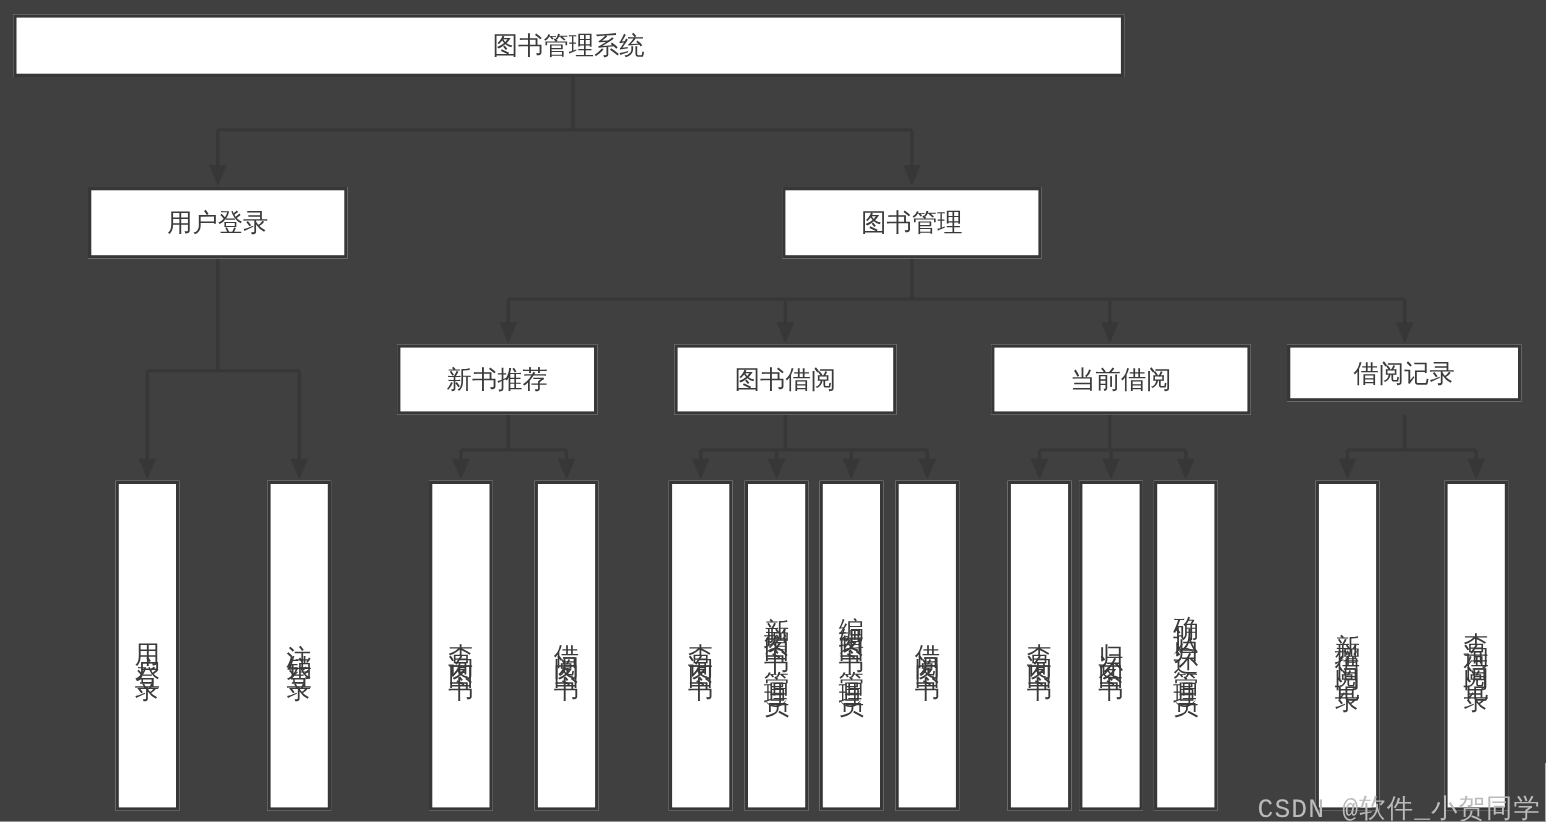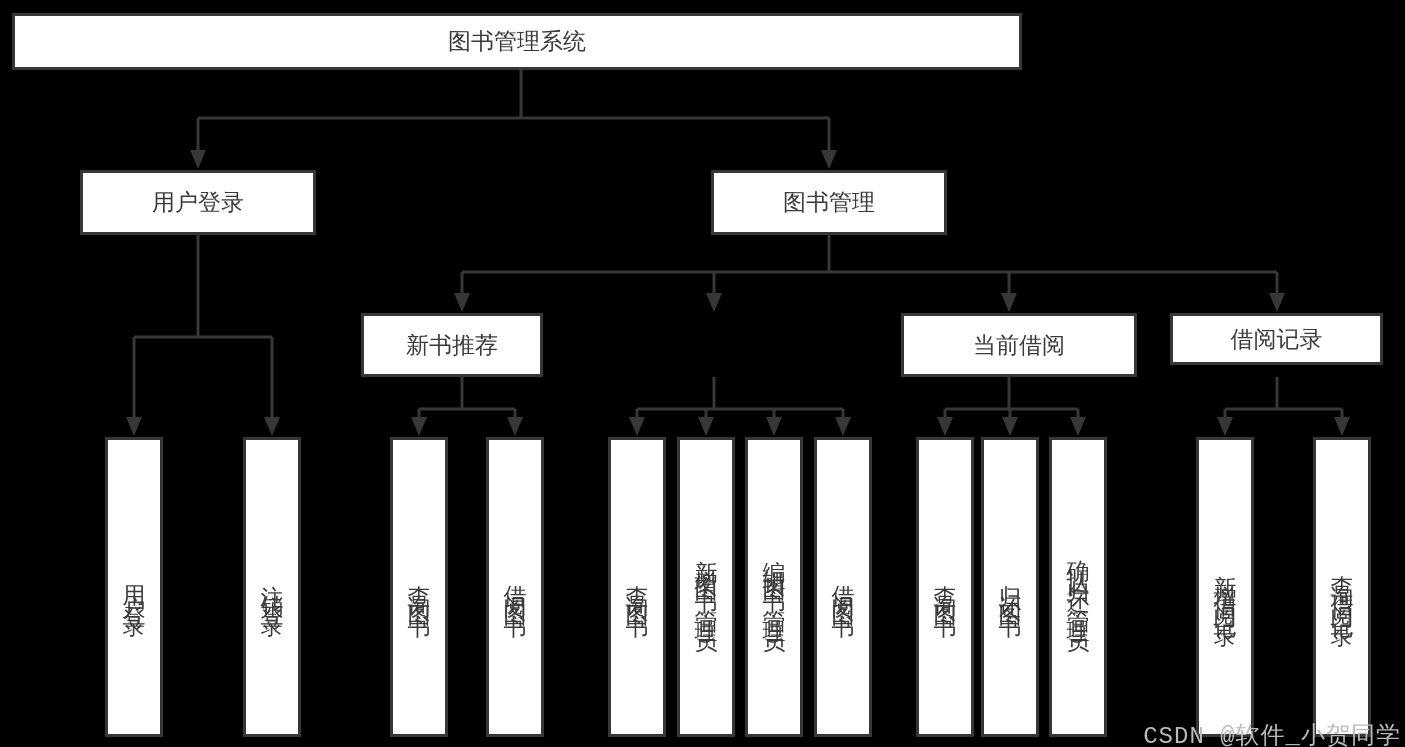--- a/index.html
+++ b/index.html
@@ -5,21 +5,21 @@
   html, body {
     margin: 0;
     padding: 0;
     background: #ffffff;
     font-family: "Liberation Sans", sans-serif;
   }
   #canvas {
     position: relative;
     width: 1405px;
     height: 747px;
-    background: #000000;
+    background: #404040;
     overflow: hidden;
   }
   #connector-svg {
     position: absolute;
     left: 0;
     top: 0;
     width: 1405px;
     height: 747px;
   }
   .box {
@@ -146,20 +146,23 @@
   <div class="box" id="l1-login">
     <span>用户登录</span>
   </div>
   <div class="box" id="l1-mgmt">
     <span>图书管理</span>
   </div>
 
   <div class="box" id="g0">
     <span>新书推荐</span>
   </div>
+  <div class="box" id="g1">
+    <span>图书借阅</span>
+  </div>
   <div class="box" id="g2">
     <span>当前借阅</span>
   </div>
   <div class="box" id="g3">
     <span>借阅记录</span>
   </div>
 
   <div class="box vbox" id="leaf-a0">
     <span>用户登录</span>
   </div>

